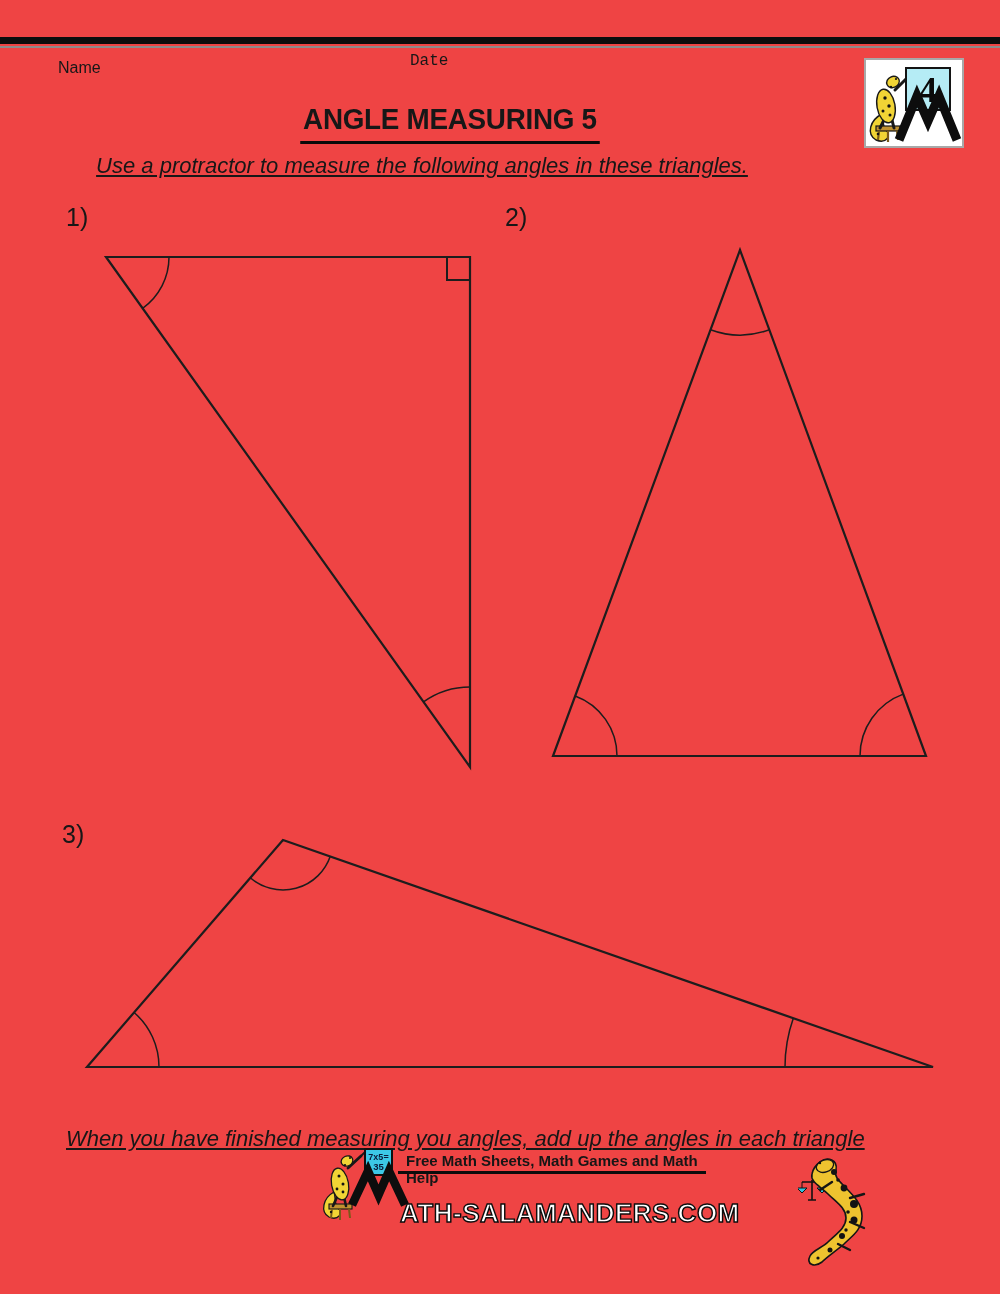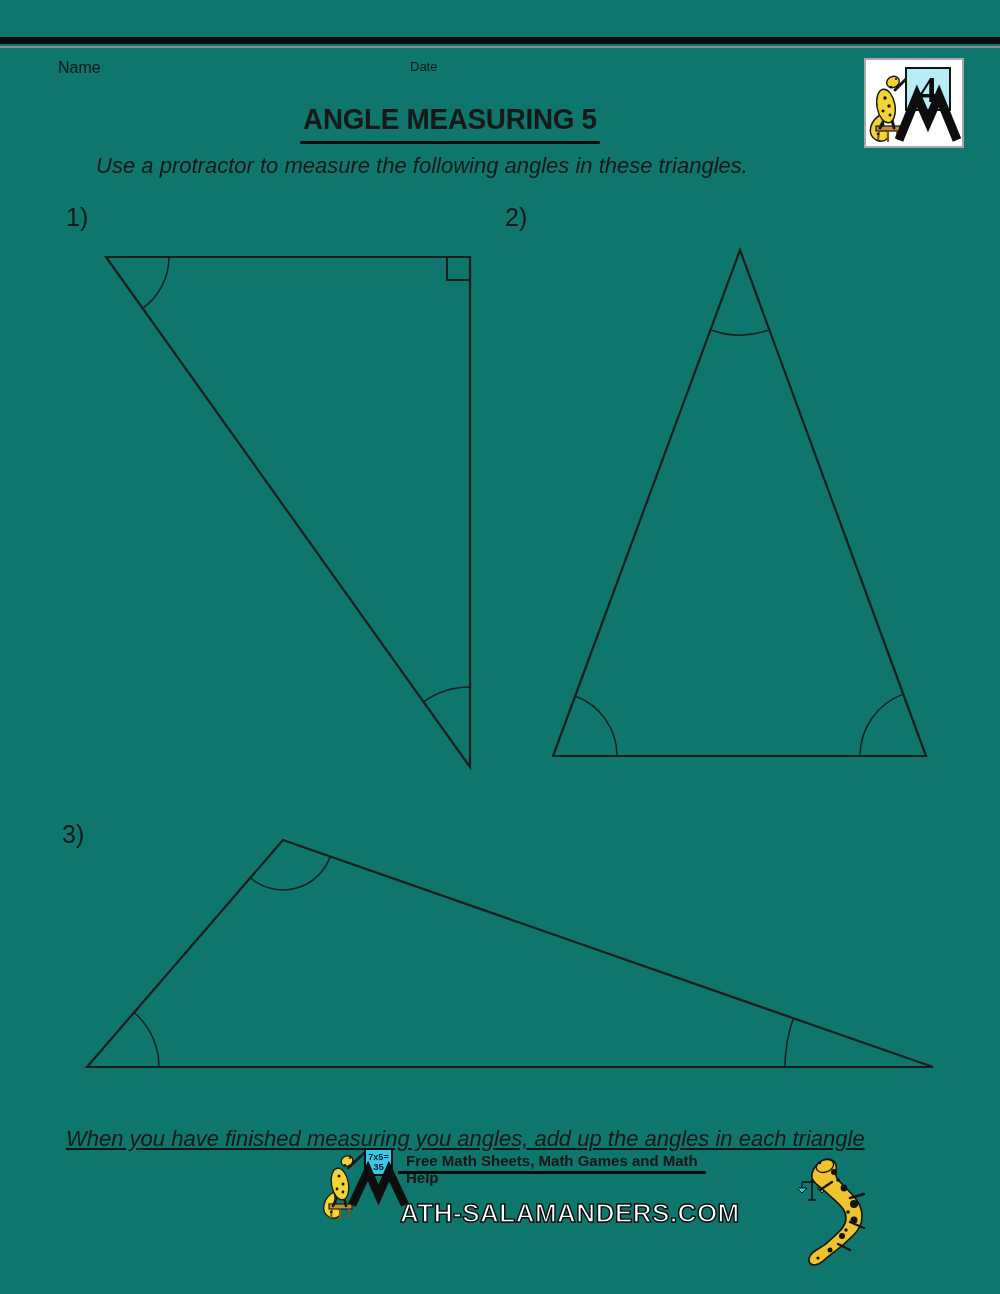--- a/index.html
+++ b/index.html
@@ -1,32 +1,32 @@
 <!DOCTYPE html>
 <html><head>
 <meta charset="utf-8">
 <style>
   html,body{margin:0;padding:0;background:#e9e9e9;}
   .page{
     position:relative;width:1000px;height:1294px;margin:0 auto;
-    background:#0f766e;overflow:hidden;
+    background:#ef4444;overflow:hidden;
     font-family:"Liberation Sans","DejaVu Sans",sans-serif;color:#171717;
   }
   .rule-thick{position:absolute;left:0;top:37px;width:1000px;height:7px;background:#0d0d0d;}
   .rule-thin{position:absolute;left:0;top:46px;width:1000px;height:2px;background:#8c8c8c;}
   .name-label{position:absolute;left:58px;top:59px;font-size:16px;}
-  .date-label{position:absolute;left:410px;top:59px;font-size:13px;}
+  .date-label{position:absolute;left:410px;top:52px;font-size:16px;font-family:Liberation Mono, monospace;}
   .title-wrap{position:absolute;left:0;top:103px;width:900px;text-align:center;}
   .title{
     display:inline-block;font-size:29px;font-weight:700;letter-spacing:-.3px;
     padding:0 3px 5px 3px;border-bottom:3px solid #0a0a0a;transform:scaleX(.96);
   }
   .instruction{
     position:absolute;left:0;top:153px;width:844px;text-align:center;
-    font-size:22px;font-style:italic;
+    font-size:22px;font-style:italic;text-decoration:underline;
   }
   .plabel{position:absolute;font-size:25px;}
   .plabel-1{left:66px;top:203px;}
   .plabel-2{left:505px;top:203px;}
   .plabel-3{left:62px;top:820px;}
   #geometry{position:absolute;left:0;top:0;width:1000px;height:1294px;}
   .tri{fill:none;stroke:#1d1d1d;stroke-width:2.2;stroke-linejoin:miter;}
   .arc{fill:none;stroke:#1d1d1d;stroke-width:1.5;}
   .rightangle{fill:none;stroke:#1d1d1d;stroke-width:2;}
   .note{position:absolute;left:60px;top:1120px;width:900px;font-size:22px;font-style:italic;line-height:38px;text-decoration:underline;}

